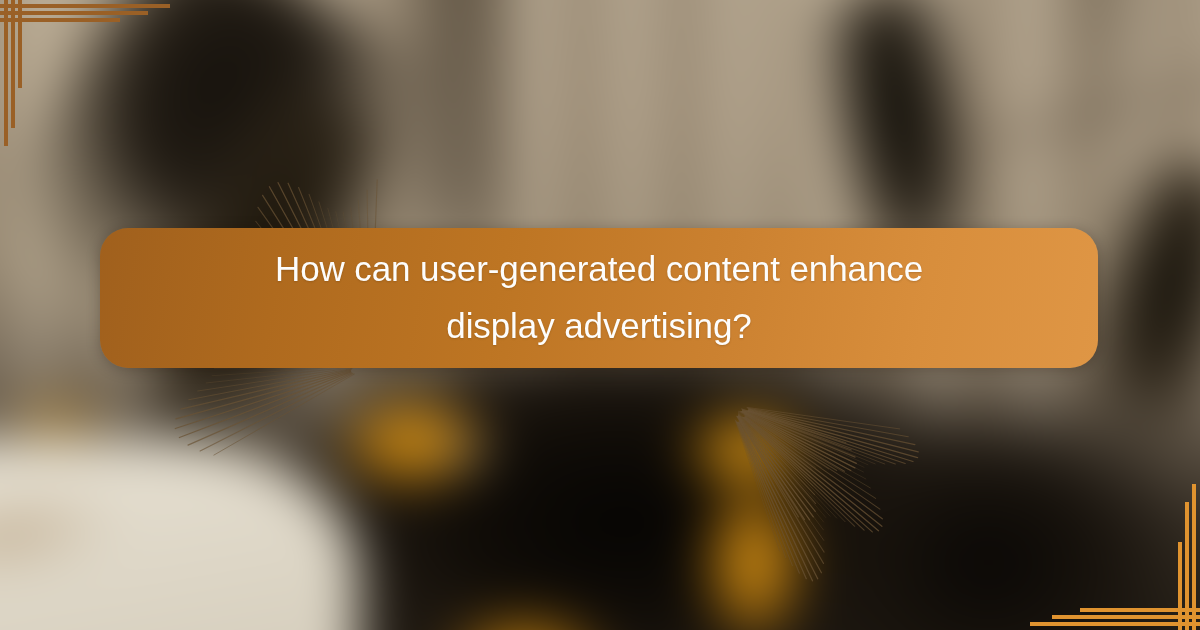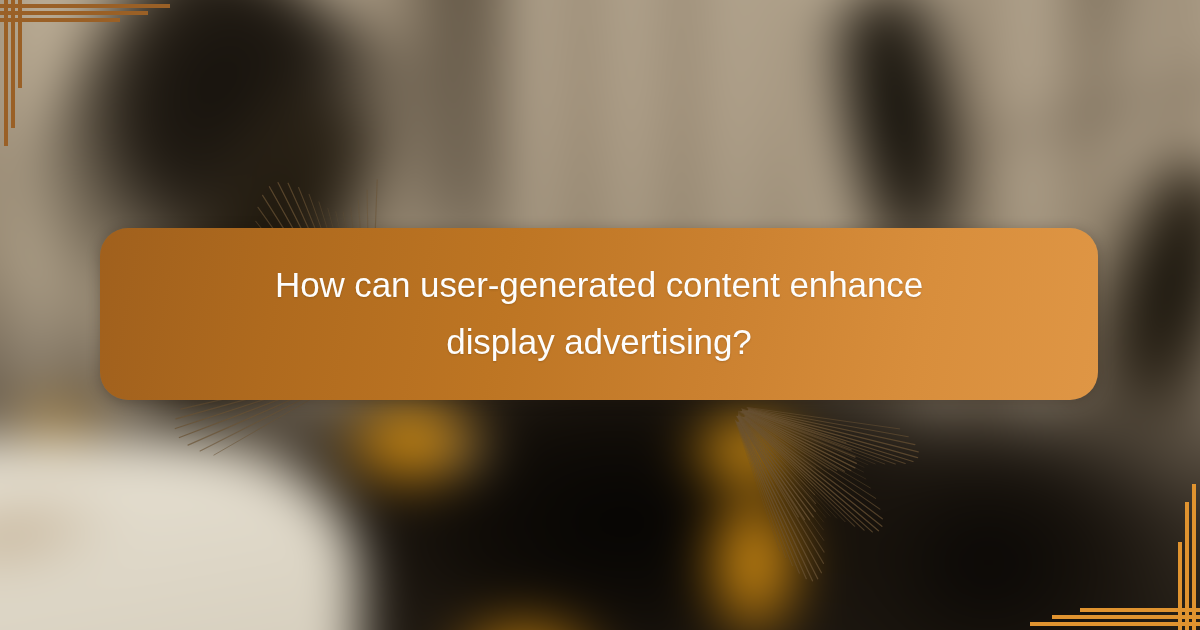--- a/index.html
+++ b/index.html
@@ -179,21 +179,21 @@
   .corner { position:absolute; }
   .corner span { position:absolute; display:block; }
 
   .corner-tl { left:0; top:0; }
   .corner-br { right:0; bottom:0; }
 
   
   .banner {
     position:absolute;
     left:100px; top:228px;
-    width:998px; height:172px;
+    width:998px; height:140px;
     border-radius:28px;
     background:linear-gradient(100deg,
       #a0601d 0%,
       #af6a1e 18%,
       #bd7523 40%,
       #cb8130 62%,
       #d88e3c 82%,
       #df9645 100%);
     box-shadow:0 2px 14px rgba(25,16,6,0.28);
     display:flex;

